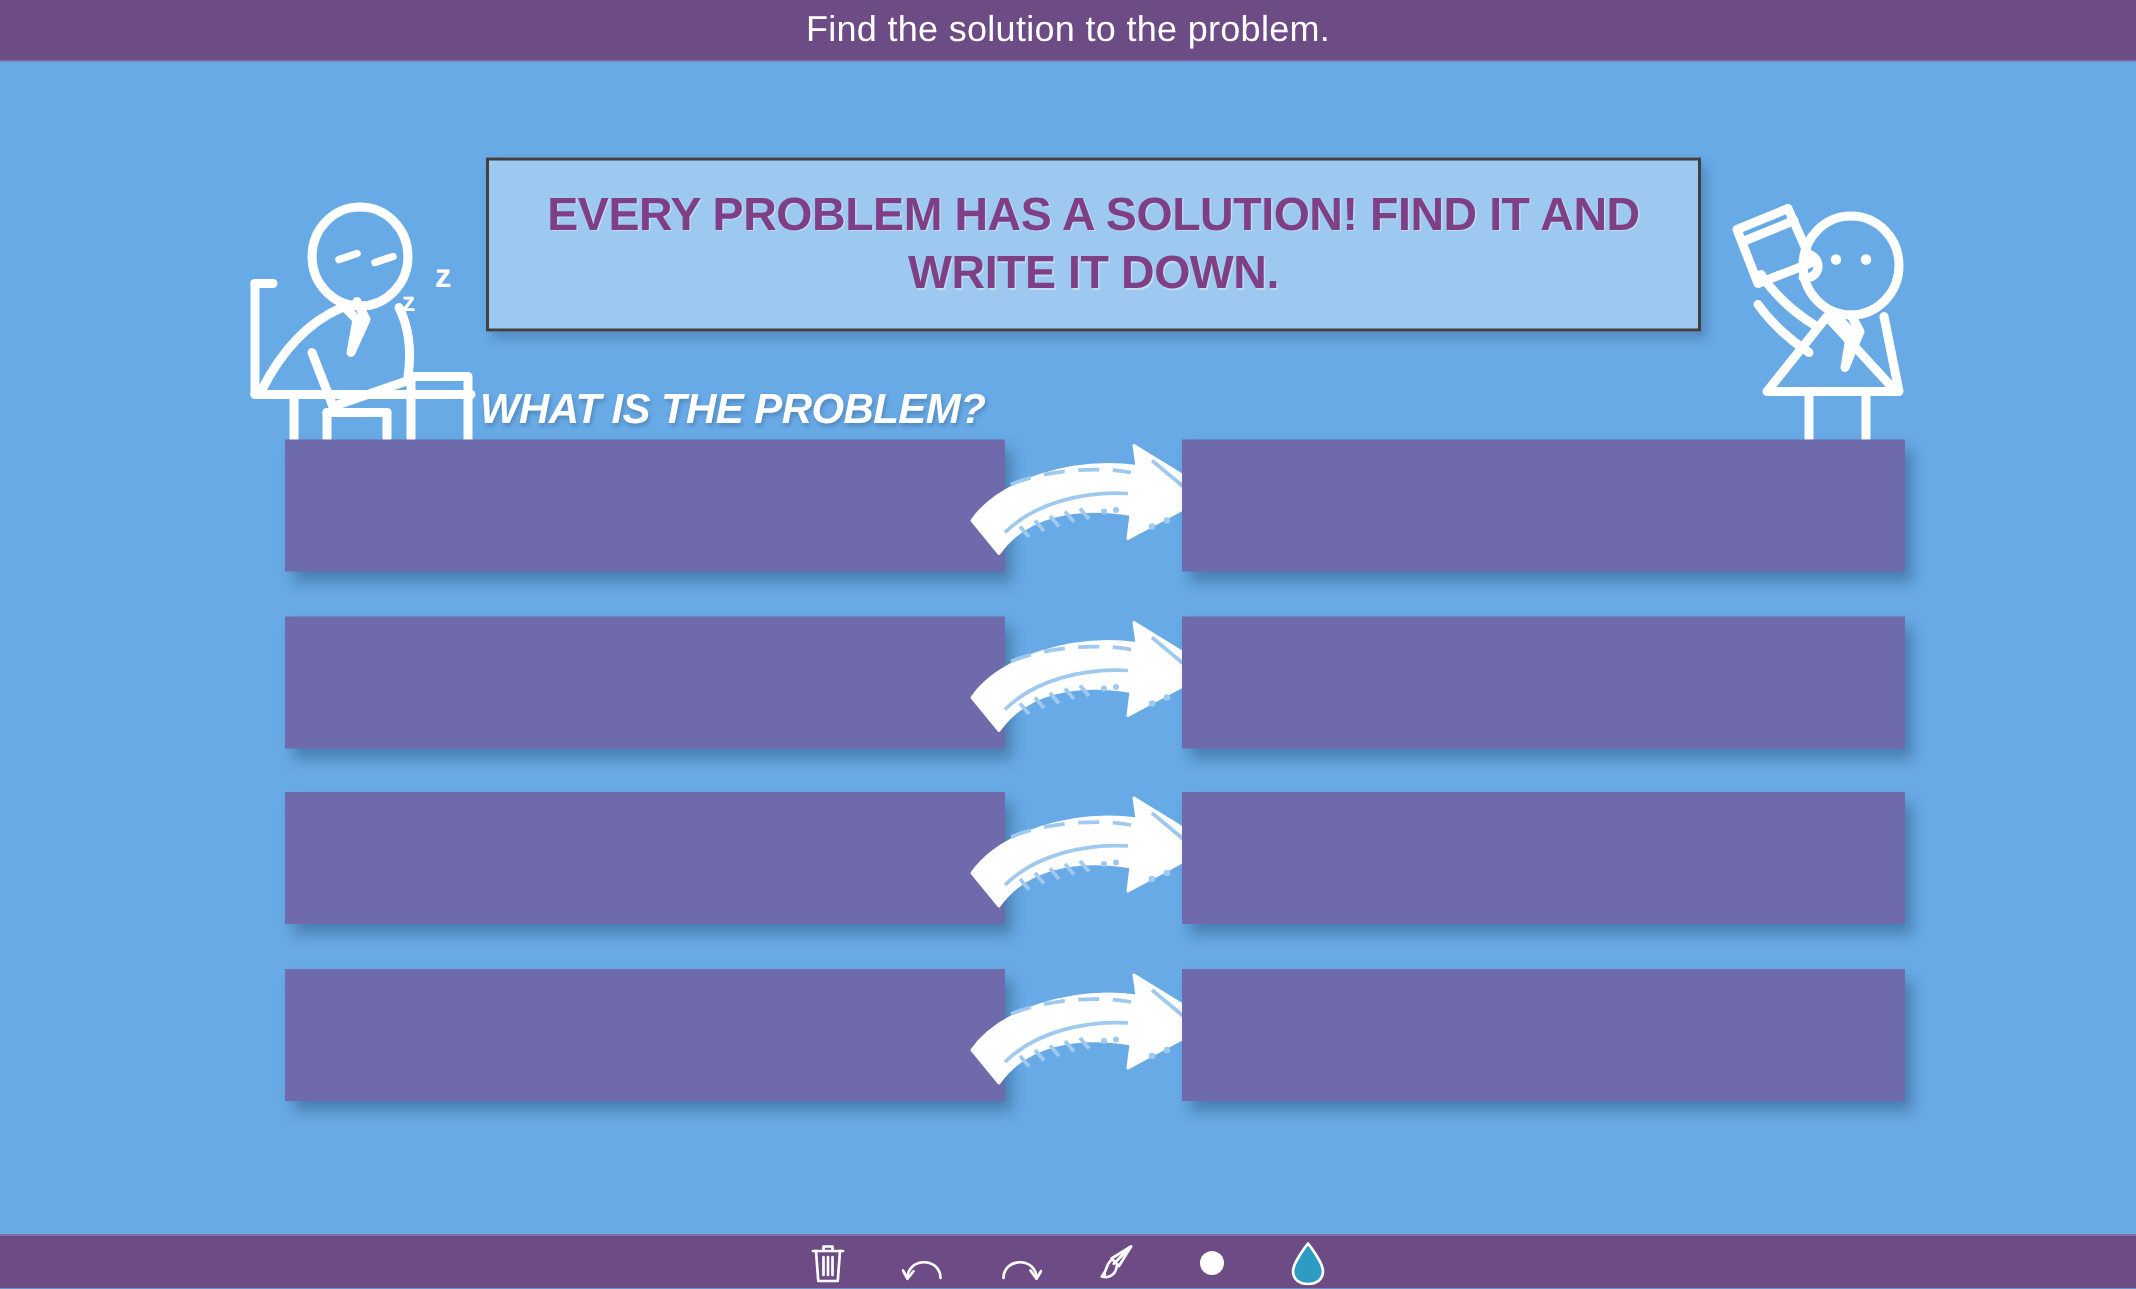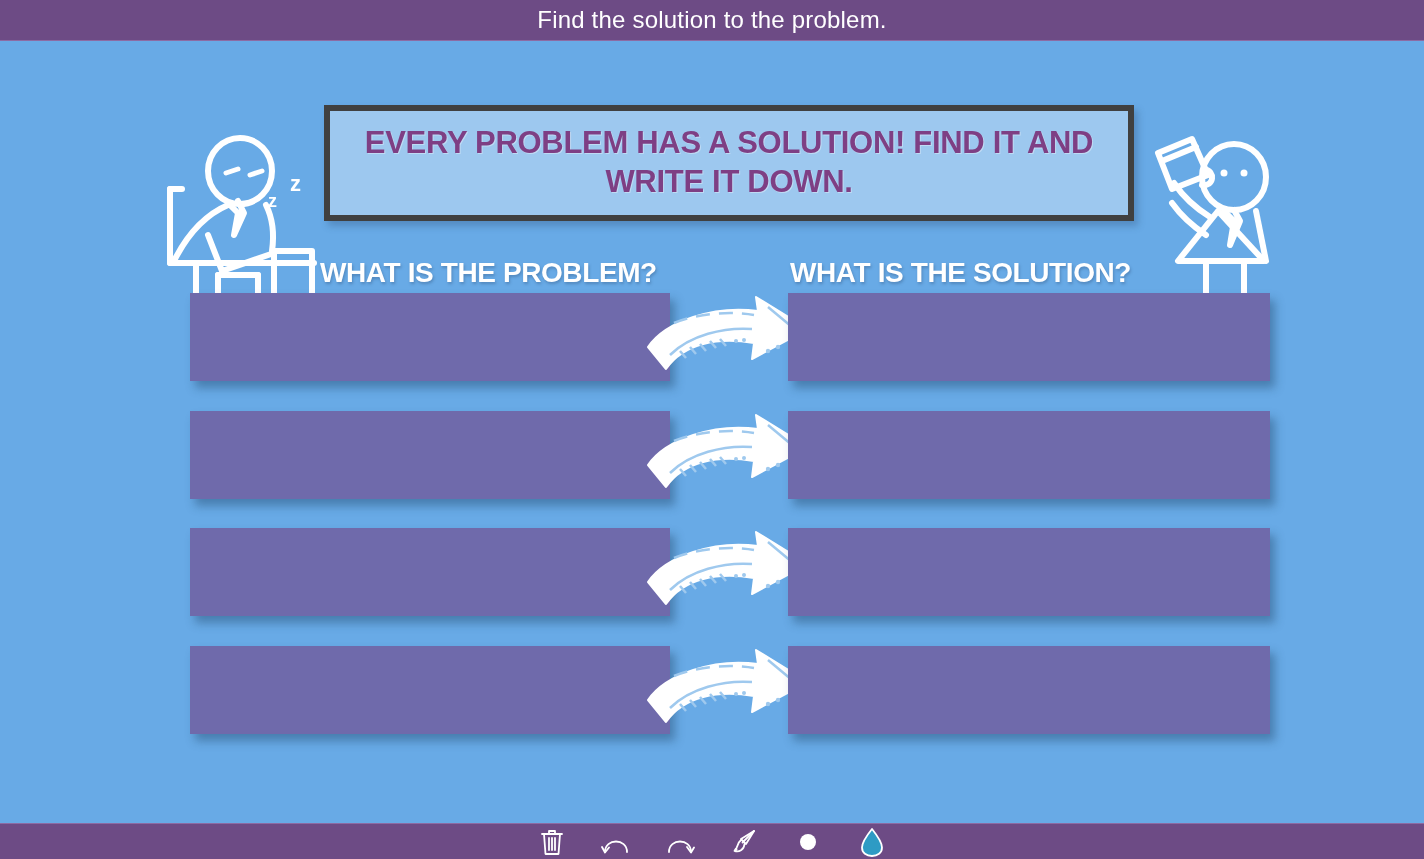--- a/index.html
+++ b/index.html
@@ -49,21 +49,21 @@
     overflow: hidden;
   }
 
   
   .banner {
     position: absolute;
     left: 324px; top: 64px;
     width: 810px;
     height: 116px;
     background: #9DC8EF;
-    border: 6px solid #404040;
+    border: 2px solid #404040;
     box-shadow: 4px 5px 7px rgba(40,70,110,0.30);
     display: flex;
     align-items: center;
     justify-content: center;
     padding: 4px 26px;
   }
   .banner-text {
     color: #7E3F84;
     font-size: 31px;
     font-weight: bold;
@@ -78,21 +78,21 @@
   .col-head {
     position: absolute;
     color: #FFFFFF;
     font-size: 28px;
     font-weight: bold;
     letter-spacing: -0.4px;
     text-shadow: 1px 2px 3px rgba(40,70,110,0.35);
     white-space: nowrap;
     font-family: "Liberation Sans", sans-serif;
   }
-  .col-head.problem  { left: 320px; top: 216px; }
+  .col-head.problem  { left: 320px; top: 216px; font-style: italic; }
   .col-head.solution { left: 790px; top: 216px; }
 
   
   .row { position: absolute; left: 0; width: 1424px; height: 92px; }
   .row.r1 { top: 252px; }
   .row.r2 { top: 370px; }
   .row.r3 { top: 487px; }
   .row.r4 { top: 605px; }
 
   .answer-box {
@@ -222,21 +222,20 @@
         <path d="M68 130 L 68 198"></path>
         <path d="M106 130 L 106 198"></path>
       </svg>
     </div>
 
     <div class="banner">
       <div class="banner-text">EVERY PROBLEM HAS A SOLUTION! FIND IT AND WRITE IT DOWN.</div>
     </div>
 
     <div class="col-head problem">WHAT IS THE PROBLEM?</div>
-    <div class="col-head solution">WHAT IS THE SOLUTION?</div>
 
     <div class="row r1">
       <div class="answer-box left"></div>
       <div class="arrow-wrap">
         <svg viewBox="0 0 180 100">
           <path d="M8 62 C 26 36 74 20 118 26 L 116 12 L 168 44 L 112 74 L 114 58
                    C 78 52 44 58 26 84 Z" fill="#FFFFFF" stroke="#FFFFFF" stroke-width="2" stroke-linejoin="round"></path>
           <path d="M30 70 C 50 50 84 42 112 44" stroke="#9FC9EE" stroke-width="2.5" fill="none"></path>
           <path d="M40 66 l6 7 M50 62 l6 7 M60 59 l6 7 M70 56 l6 7 M80 54 l6 7" stroke="#9FC9EE" stroke-width="2.5" fill="none"></path>
           <circle cx="96" cy="56" r="2" fill="#9FC9EE"></circle>

